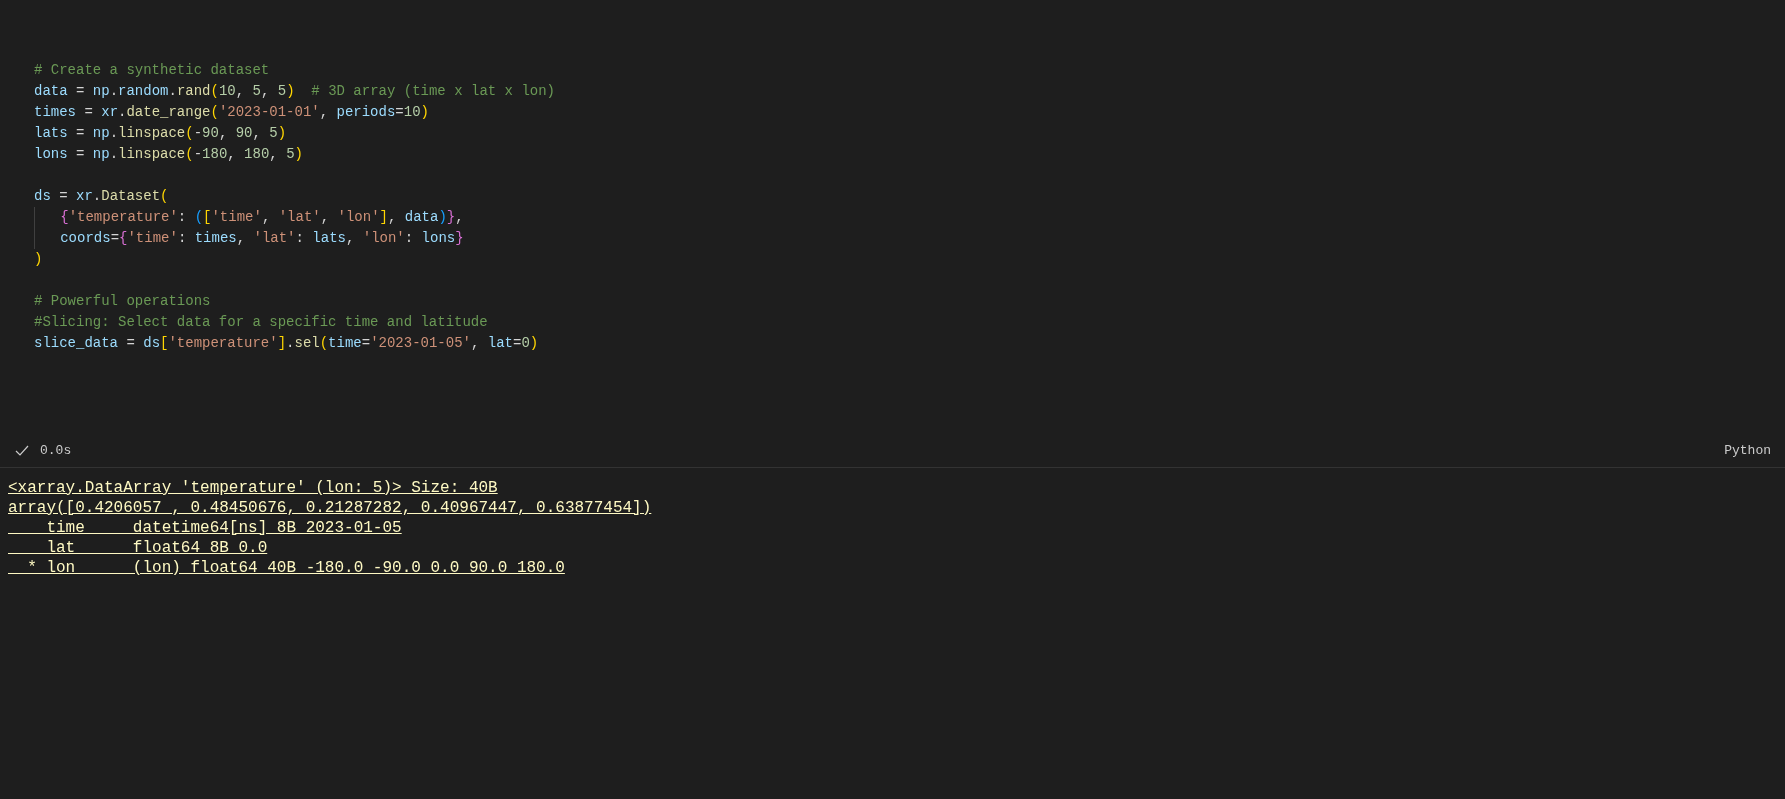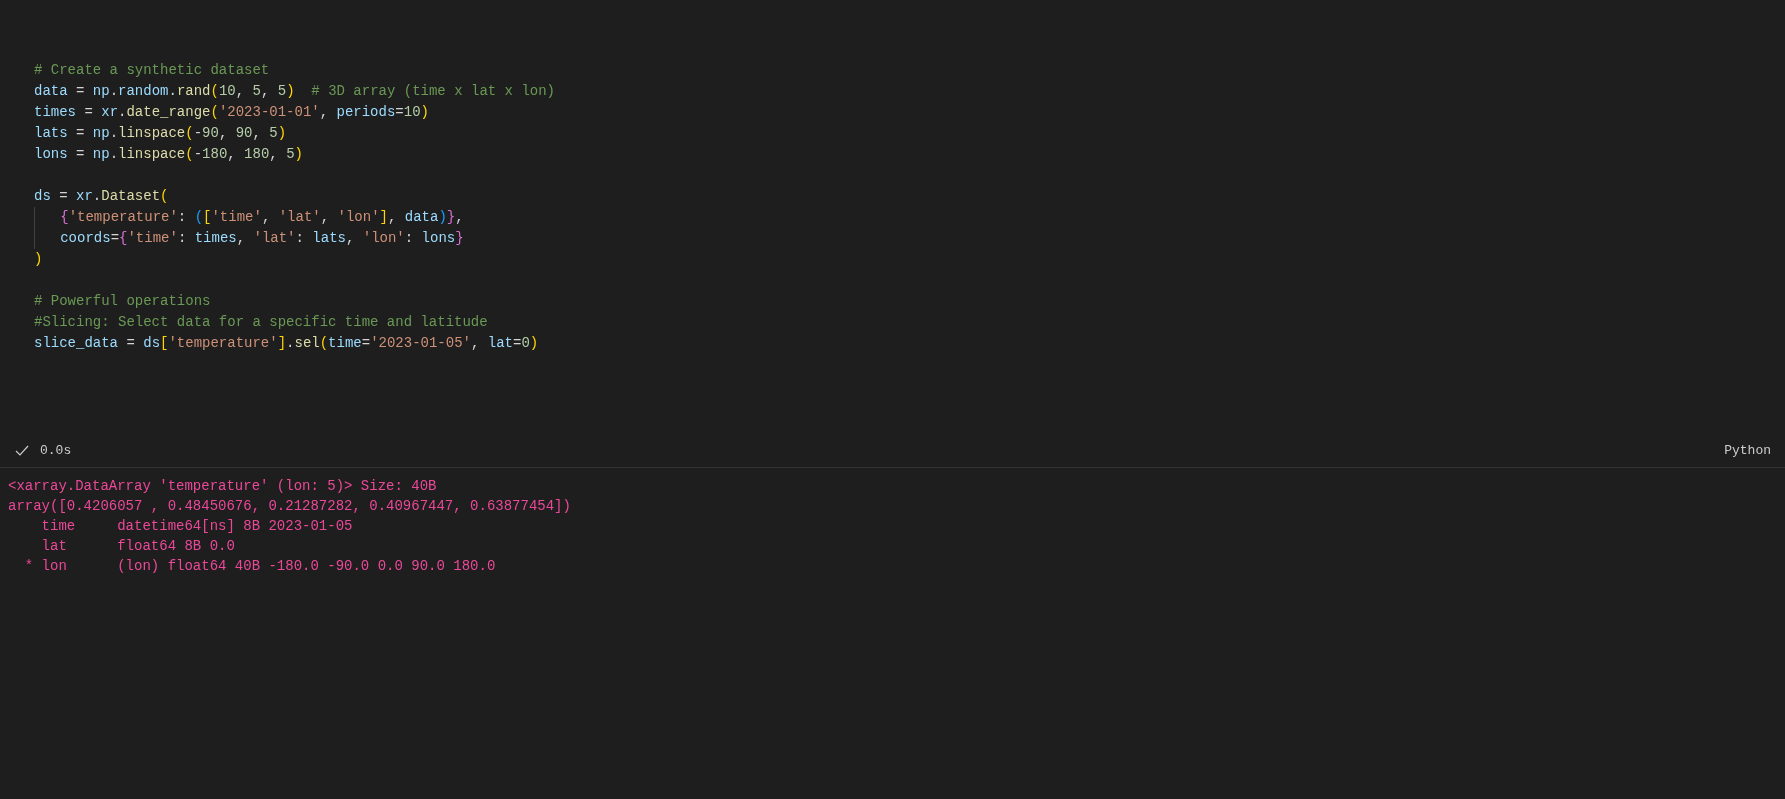--- a/index.html
+++ b/index.html
@@ -59,22 +59,23 @@
     gap: 10px;
   }
   .check-icon {
     color: #cccccc;
     width: 16px;
     height: 16px;
   }
   .output-cell {
     padding: 8px 8px 30px 8px;
     background: #1e1e1e;
-    color: #ec4899;
-    font-size: 14px;
+    color: #fef9c3;
+    font-size: 16px;
+    text-decoration: underline;
   }
   .output-line {
     white-space: pre;
     height: 20px;
   }
   .kernel-label {
     color: #cccccc;
   }
 </style>
 </head>

